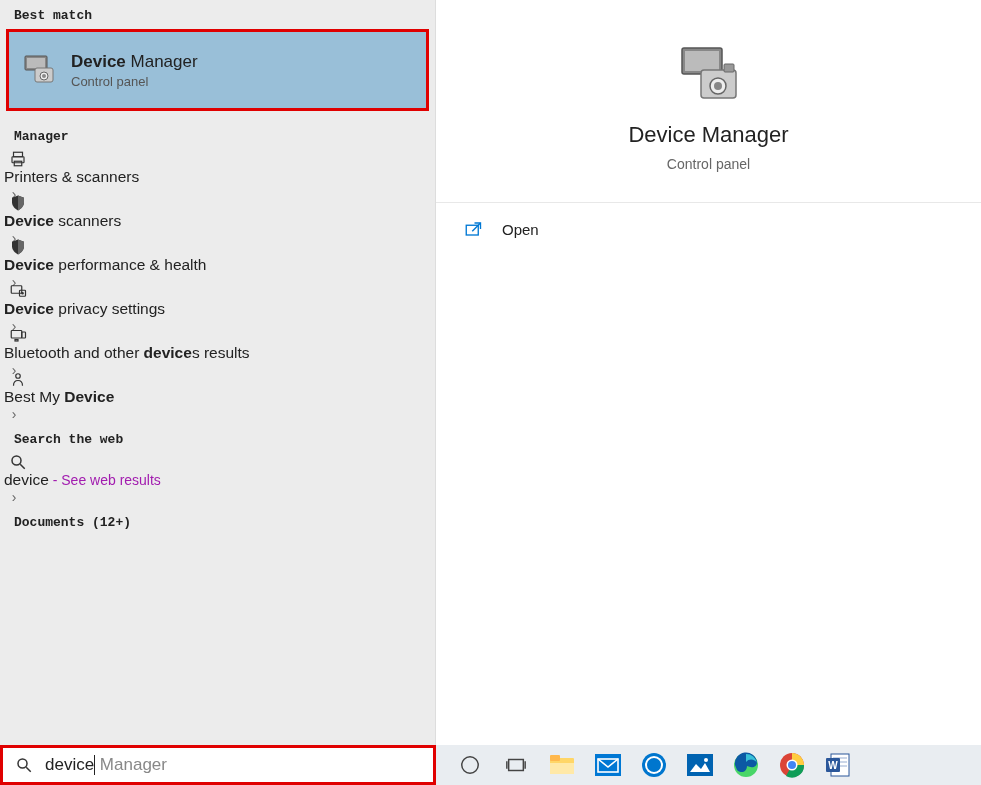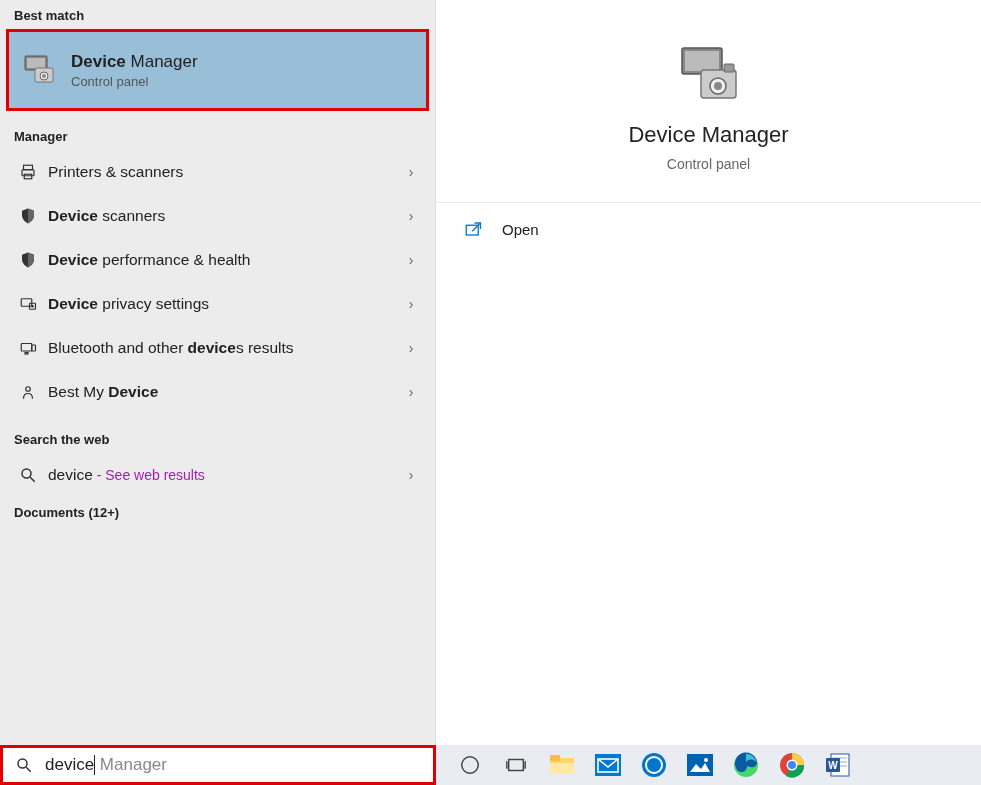--- a/index.html
+++ b/index.html
@@ -28,20 +28,21 @@
   }
   .right-panel {
     flex: 1;
     background: #ffffff;
   }
   .section-header {
     font-size: 13px;
     font-weight: 600;
     color: #222;
     padding: 8px 14px 6px 14px;
+    font-family: Liberation Mono, monospace;
   }
   .best-match-item {
     background: #99bfd8;
     border: 3px solid #e00000;
     margin: 0 6px 0 6px;
     padding: 10px 12px 10px 12px;
     display: flex;
     align-items: center;
     height: 82px;
   }
@@ -56,25 +57,25 @@
     color: #222;
   }
   .best-match-text .title .bold { font-weight: 600; }
   .best-match-text .subtitle {
     font-size: 13px;
     color: #555;
     margin-top: 2px;
   }
   .list-item {
     display: flex;
-    align-items: center;
     height: 44px;
-    padding: 0 14px 0 14px;
+    padding: 0 14px 0 4px;
     cursor: default;
     position: relative;
+    flex-direction: column;
   }
   .list-item .icon {
     width: 28px;
     display: flex;
     align-items: center;
     justify-content: center;
     font-size: 16px;
     color: #333;
     margin-right: 6px;
   }
@@ -280,21 +281,21 @@
       <div class="icon">
         <svg width="18" height="18" viewBox="0 0 24 24" fill="none" stroke="#333" stroke-width="2">
             <circle cx="10" cy="10" r="6"></circle>
             <line x1="15" y1="15" x2="21" y2="21"></line>
           </svg>
       </div>
       <div class="label"><span>device</span><span class="hint"> - See web results</span></div>
       <div class="chev">›</div>
     </div>
 
-    <div class="section-header" style="">Documents (12+)</div>
+    <div class="section-header" style="margin-top:10px">Documents (12+)</div>
 
   </div>
 
   <div class="right-panel">
     <div class="details-header">
       <div class="big-icon">
         <svg viewBox="0 0 70 70" width="70" height="70">
           <rect x="8" y="8" width="40" height="26" rx="2" fill="#888" stroke="#555" stroke-width="1.5"></rect>
           <rect x="11" y="11" width="34" height="20" fill="#bbb"></rect>
           <rect x="27" y="30" width="35" height="28" rx="3" fill="#ccc" stroke="#777" stroke-width="1.5"></rect>

